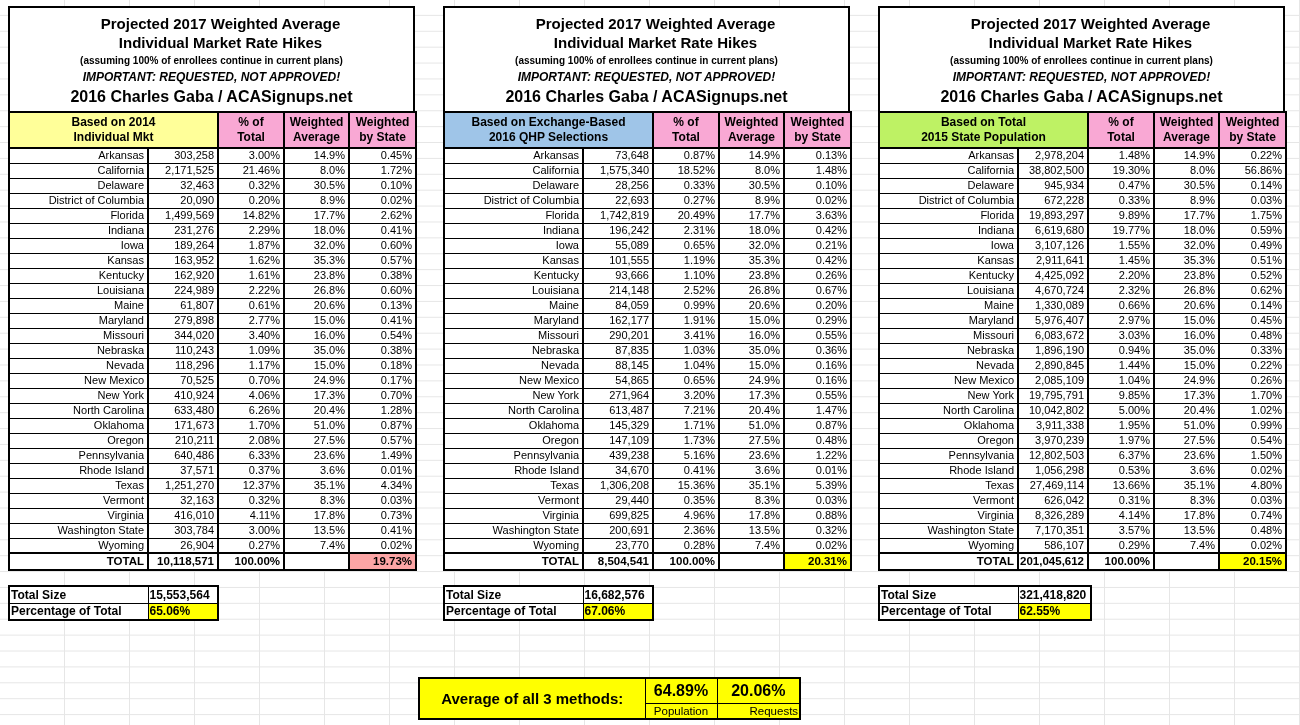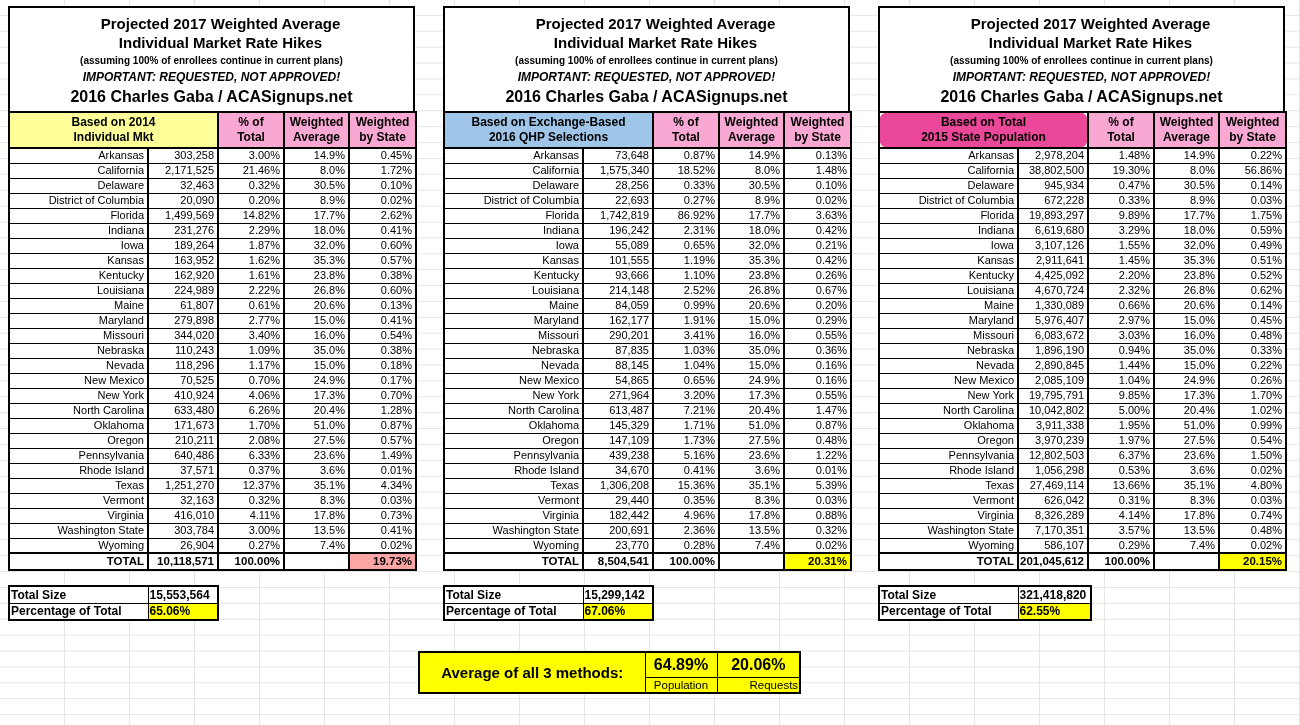--- a/index.html
+++ b/index.html
@@ -58,21 +58,21 @@
     margin-top: 14px; background: #fff; border: 2px solid #000;
   }
   table.mini td {
     border: 1px solid #000;
     font-size: 12px; font-weight: bold; height: 17px;
     text-align: left; padding: 0 4px 0 1px; white-space: nowrap;
   }
   .mini .lab-col { width: 139px; }
   .mini .val-col { width: 70px; }
 
-  .avg-block { position: absolute; left: 418px; top: 651px; }
+  .avg-block { position: absolute; left: 418px; top: 677px; }
   table.avg { border-collapse: collapse; border: 2px solid #000; }
   table.avg td { border: 1px solid #000; text-align: center; vertical-align: middle; }
   td.avg-label { width: 226px; font-weight: bold; font-size: 15px; }
   td.avg-val   { width: 72px;  font-weight: bold; font-size: 16px; height: 25px; }
   td.avg-sub   { font-size: 11.5px; height: 15px; }
 
   .c-state { font-size: 11px; }
 </style>
 </head>
 <body>
@@ -395,21 +395,21 @@
           <tr>
             <td class="c-state">District of Columbia</td>
             <td class="c-num">22,693</td>
             <td class="c-pct">0.27%</td>
             <td class="c-wavg">8.9%</td>
             <td class="c-wstate">0.02%</td>
           </tr>
           <tr>
             <td class="c-state">Florida</td>
             <td class="c-num">1,742,819</td>
-            <td class="c-pct">86.92%</td>
+            <td class="c-pct">20.49%</td>
             <td class="c-wavg">17.7%</td>
             <td class="c-wstate">3.63%</td>
           </tr>
           <tr>
             <td class="c-state">Indiana</td>
             <td class="c-num">196,242</td>
             <td class="c-pct">2.31%</td>
             <td class="c-wavg">18.0%</td>
             <td class="c-wstate">0.42%</td>
           </tr>
@@ -534,21 +534,21 @@
           </tr>
           <tr>
             <td class="c-state">Vermont</td>
             <td class="c-num">29,440</td>
             <td class="c-pct">0.35%</td>
             <td class="c-wavg">8.3%</td>
             <td class="c-wstate">0.03%</td>
           </tr>
           <tr>
             <td class="c-state">Virginia</td>
-            <td class="c-num">182,442</td>
+            <td class="c-num">699,825</td>
             <td class="c-pct">4.96%</td>
             <td class="c-wavg">17.8%</td>
             <td class="c-wstate">0.88%</td>
           </tr>
           <tr>
             <td class="c-state">Washington State</td>
             <td class="c-num">200,691</td>
             <td class="c-pct">2.36%</td>
             <td class="c-wavg">13.5%</td>
             <td class="c-wstate">0.32%</td>
@@ -572,21 +572,21 @@
       </tfoot>
     </table>
     <table class="mini">
       <colgroup>
           <col class="lab-col">
           <col class="val-col">
         </colgroup>
       <tbody>
           <tr>
         <td>Total Size</td>
-        <td>15,299,142</td>
+        <td>16,682,576</td>
       </tr>
       <tr>
         <td>Percentage of Total</td>
         <td class="hl" style="background: rgb(255, 255, 0);">67.06%</td>
       </tr>
     </tbody>
       </table>
   </div>
 
   <div class="panel p2">
@@ -600,21 +600,21 @@
     <table class="data">
       <colgroup>
           <col style="width:139px">
           <col style="width:70px">
           <col style="width:66px">
           <col style="width:65px">
           <col style="width:67px">
         </colgroup>
       <thead>
         <tr>
-          <th colspan="2" style="background: #ec4899; border-radius: 9px;">
+          <th colspan="2" style="background: #bef264;">
             <div>Based on Total</div>
             <div>2015 State Population</div>
           </th>
           <th>
             <div>% of</div>
             <div>Total</div>
           </th>
           <th>
             <div>Weighted</div>
             <div>Average</div>
@@ -657,21 +657,21 @@
           <tr>
             <td class="c-state">Florida</td>
             <td class="c-num">19,893,297</td>
             <td class="c-pct">9.89%</td>
             <td class="c-wavg">17.7%</td>
             <td class="c-wstate">1.75%</td>
           </tr>
           <tr>
             <td class="c-state">Indiana</td>
             <td class="c-num">6,619,680</td>
-            <td class="c-pct">3.29%</td>
+            <td class="c-pct">19.77%</td>
             <td class="c-wavg">18.0%</td>
             <td class="c-wstate">0.59%</td>
           </tr>
           <tr>
             <td class="c-state">Iowa</td>
             <td class="c-num">3,107,126</td>
             <td class="c-pct">1.55%</td>
             <td class="c-wavg">32.0%</td>
             <td class="c-wstate">0.49%</td>
           </tr>

